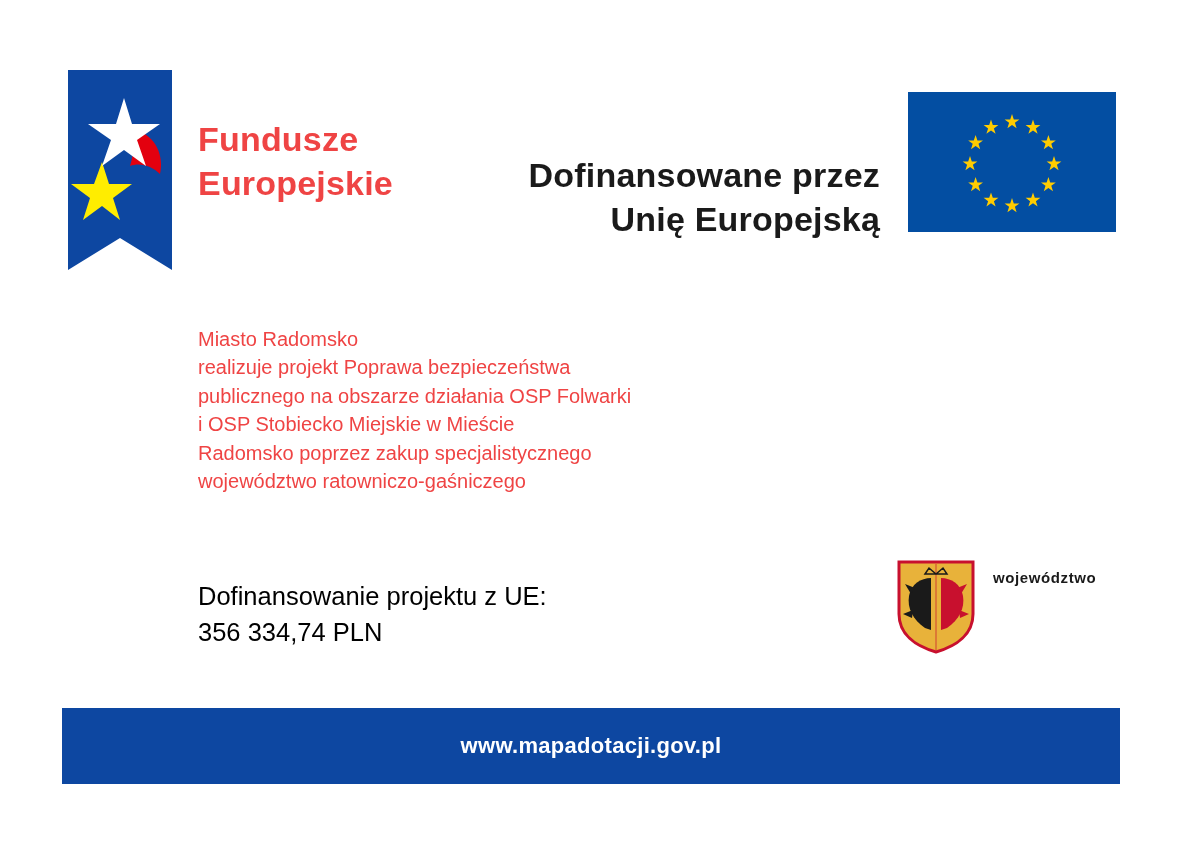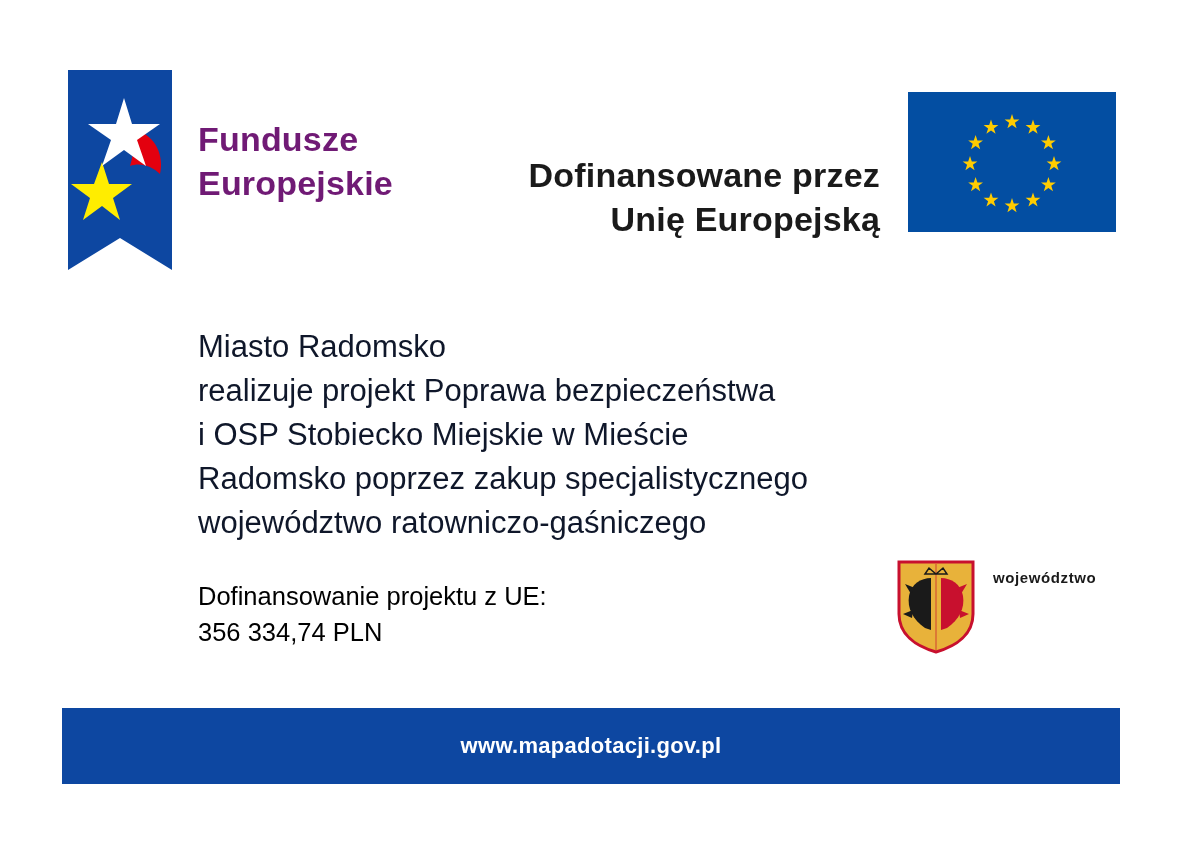--- a/index.html
+++ b/index.html
@@ -36,21 +36,21 @@
   .fe-logo svg { display: block; }
 
   .fe-text {
     position: absolute;
     left: 198px;
     top: 58px;
     font-size: 34px;
     font-weight: bold;
     line-height: 1.28;
     letter-spacing: 0.2px;
-    color: #701a75;
+    color: #ef4444;
   }
 
   .eu-text {
     position: absolute;
     left: 470px;
     top: 58px;
     width: 410px;
     text-align: right;
     font-size: 34px;
     font-weight: bold;
@@ -69,23 +69,23 @@
     background: #034EA2;
   }
   .eu-flag svg { display: block; }
 
   
   .project-text {
     position: absolute;
     left: 198px;
     top: 325px;
     width: 740px;
-    font-size: 31px;
+    font-size: 20px;
     line-height: 1.42;
-    color: #0f172a;
+    color: #ef4444;
   }
   .project-text .line { white-space: pre; }
 
   .funding-block {
     position: absolute;
     left: 198px;
     top: 578px;
     font-size: 25.5px;
     line-height: 1.42;
     color: #000000;
@@ -191,20 +191,21 @@
         <polygon points="67.6,43 69.4,48.4 75,48.4 70.5,51.8 72.2,57.2 67.6,53.9 63,57.2 64.7,51.8 60.2,48.4 65.8,48.4"></polygon>
         <polygon points="83,27.6 84.8,33 90.4,33 85.9,36.4 87.6,41.8 83,38.5 78.4,41.8 80.1,36.4 75.6,33 81.2,33"></polygon>
       </g>
     </svg>
   </div>
 </div>
 
 <div class="project-text">
   <div class="line">Miasto Radomsko</div>
   <div class="line">realizuje projekt Poprawa bezpieczeństwa</div>
+  <div class="line">publicznego na obszarze działania OSP Folwarki</div>
   <div class="line">i OSP Stobiecko Miejskie w Mieście</div>
   <div class="line">Radomsko poprzez zakup specjalistycznego</div>
   <div class="line">województwo ratowniczo-gaśniczego</div>
 </div>
 
 <div class="funding-block">
   <div>Dofinansowanie projektu z UE:</div>
   <div>356 334,74 PLN</div>
 </div>
 

